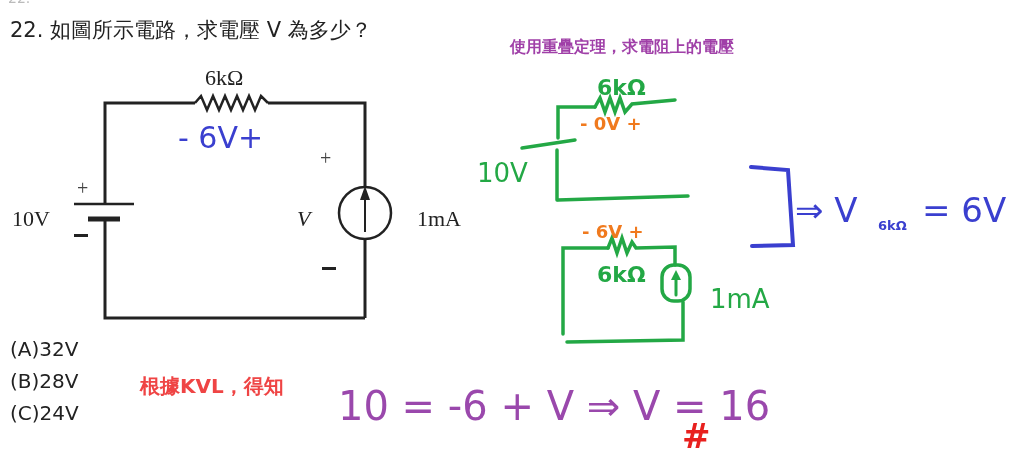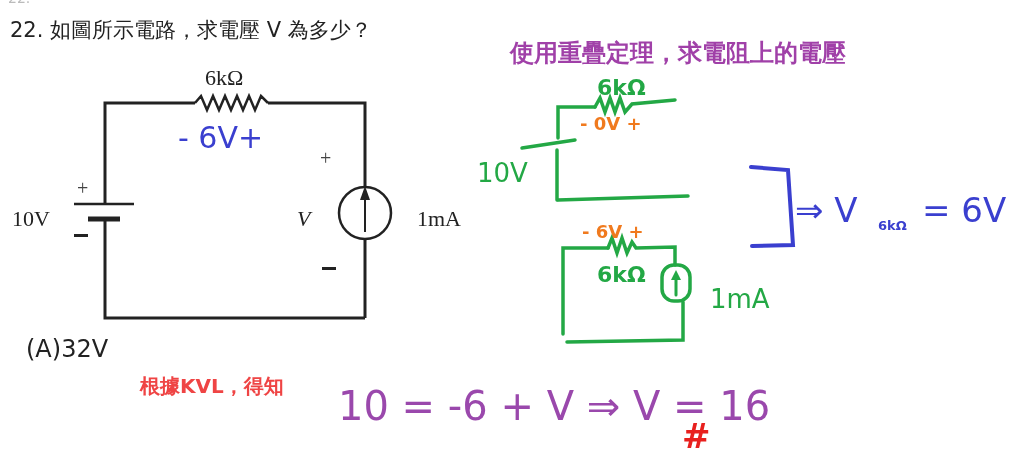--- a/index.html
+++ b/index.html
@@ -1,22 +1,22 @@
 <!DOCTYPE html>
 <html><head>
 <meta charset="utf-8">
 <style>
   html, body { margin:0; padding:0; background:#ffffff; }
   body { width:1024px; height:470px; position:relative; overflow:hidden;
          font-family:"DejaVu Sans", sans-serif; }
   .abs { position:absolute; white-space:nowrap; }
   .clip-num { left:8px; top:-10px; font-size:14px; color:#bbb; }
   .question { left:10px; top:16px; font-size:21px; color:#222; }
-  .hint-top { left:510px; top:37px; font-size:24px; color:#a040a8; font-weight:bold; }
-  .options { left:10px; top:333px; font-size:24px; color:#222; line-height:32px;margin-left:16px; }
+  .hint-top { left:510px; top:37px; font-size:16px; color:#a040a8; font-weight:bold; }
+  .options { left:10px; top:333px; font-size:20px; color:#222; line-height:32px; }
   .kvl { left:140px; top:373px; font-size:20px; color:#ef4444; font-weight:bold; }
   svg.layer { position:absolute; left:0; top:0; }
   .serif { font-family:"Liberation Serif", serif; }
   .hand { font-family:"DejaVu Sans", sans-serif; }
 </style>
 </head>
 <body>
 
 <div class="abs clip-num">22.</div>
 <div class="abs question">22. 如圖所示電路，求電壓 V 為多少？</div>
@@ -81,13 +81,15 @@
   <text x="922" y="222" font-size="34" fill="#3a3fcf" class="hand">= 6V</text>
 
   <text x="338" y="420" font-size="40" fill="#9a48ac" class="hand">10 = -6 + V  ⇒  V = 16</text>
   <text x="682" y="448" font-size="34" fill="#e8201e" class="hand" font-weight="bold">#</text>
 </svg>
 
 <div class="abs kvl">根據KVL，得知</div>
 
 <div class="abs options">
   <div>(A)32V</div>
+  <div>(B)28V</div>
+  <div>(C)24V</div>
 </div>
 
 </body></html>

